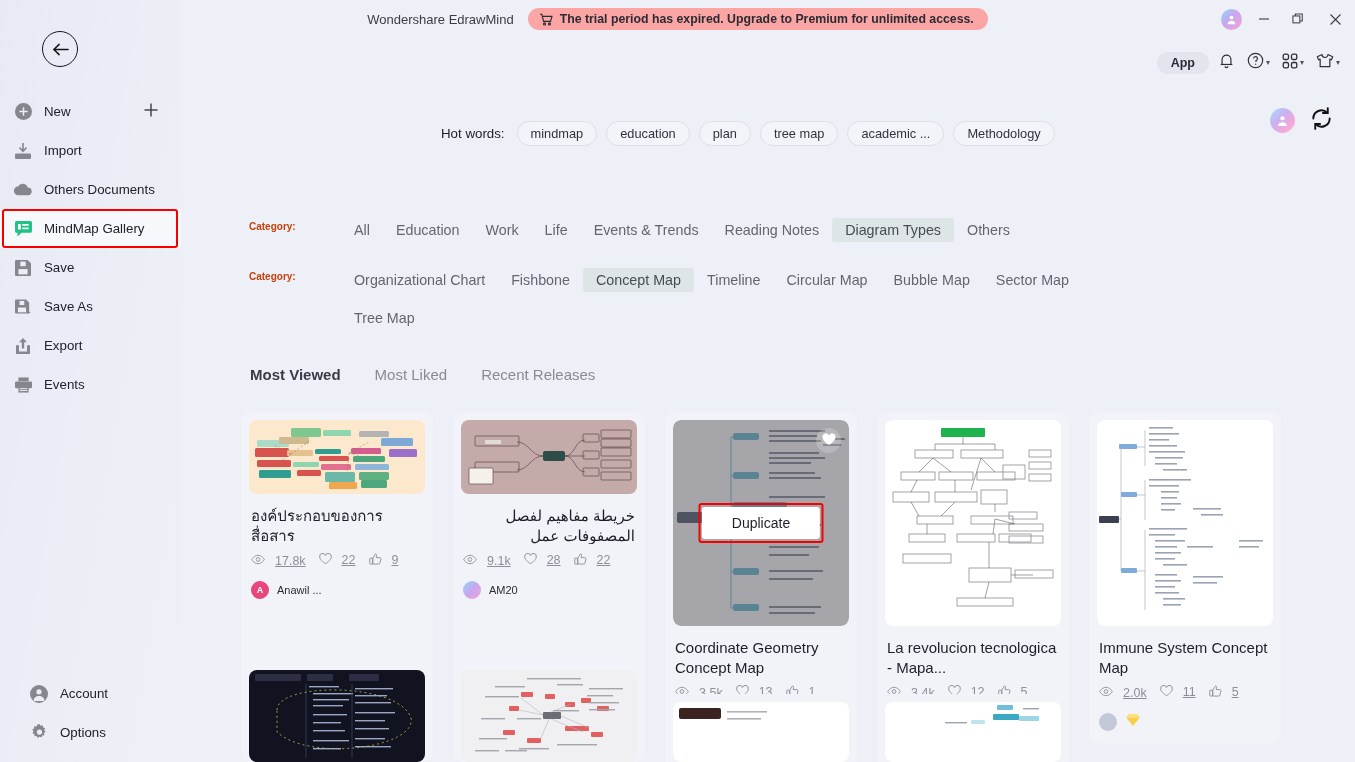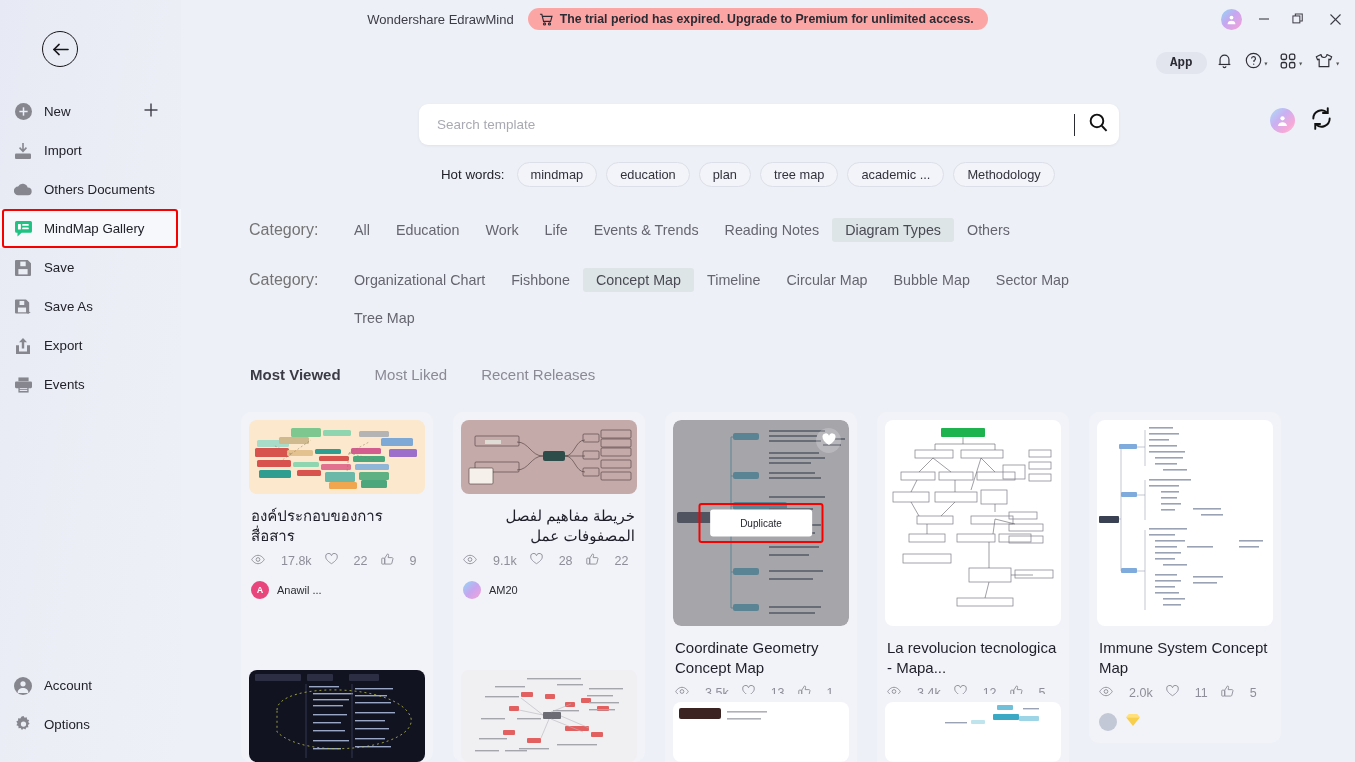--- a/index.html
+++ b/index.html
@@ -56,27 +56,27 @@
     height: 39px; padding-left: 14px; gap: 12px;
   }
   .nav-item .label { font-size: 13.3px; color: #22222a; }
   .nav-icon { width: 18px; display: flex; align-items: center; justify-content: center; color: #86868f; }
   .nav-item.active { background: #f7f8fc; }
   .red-box {
     position: absolute; border: 2.4px solid #f60000; border-radius: 3px;
     pointer-events: none;
   }
   .nav-plus { position: absolute; right: 22px; top: 50%; transform: translateY(-50%); color: #3c3c46; }
-  .nav-bottom { position: absolute; bottom: 18px; left: 0; width: 181px; }
+  .nav-bottom { position: absolute; bottom: 10px; left: 0; width: 181px; padding-left: 16px; }
 
   
   .main { position: absolute; left: 181px; top: 0; width: 1174px; height: 762px; }
   .topicons {
     position: absolute; right: 12px; top: 48px;
-    display: flex; align-items: center; gap: 6px; font-family: Liberation Mono, monospace;
+    display: flex; align-items: center; gap: 6px;
   }
   .app-pill {
     background: #e2e4ee; border-radius: 13px; padding: 4px 14px;
     font-size: 12.5px; color: #2b2b33; font-weight: 600;
   }
   .icon-btn { display: flex; align-items: center; gap: 2px; padding: 4px 3px; color: #333; }
   .caret { font-size: 8px; color: #555; }
 
   
   .search-wrap { position: absolute; left: 238px; top: 104px; width: 700px; }
@@ -104,21 +104,21 @@
   .sr-avatar {
     width: 25px; height: 25px; border-radius: 50%;
     background: linear-gradient(135deg,#a9e0f7 0%,#c9b0f2 40%,#f6a8d8 75%,#fbc6d2 100%);
     display: flex; align-items: center; justify-content: center;
   }
 
   
   .cat-row { position: absolute; left: 68px; display: flex; align-items: flex-start; }
   .cat-row.r1 { top: 218px; }
   .cat-row.r2 { top: 268px; }
-  .cat-label { font-size: 16px; font-weight: normal; color: #737373; min-width: 92px; padding-top: 3px; }
+  .cat-label { font-size: 10px; font-weight: bold; color: #c2410c; min-width: 92px; padding-top: 3px; }
   .cat-items { display: flex; flex-wrap: wrap; max-width: 900px; row-gap: 14px; }
   .cat-item {
     position: relative; font-size: 14.3px; color: #65656f;
     padding: 4px 13px; border-radius: 3px; white-space: nowrap;
   }
   .cat-item.hl { background: #dde5e6; color: #4a4a54; }
 
   
   .sorttabs { position: absolute; left: 68px; top: 364px; display: flex; gap: 32px; }
   .sorttab { font-size: 15px; color: #8a8a94; padding: 2px 1px; }
@@ -137,40 +137,40 @@
     width: 176px; height: 74px; border-radius: 8px; overflow: hidden;
     position: relative; background: #fff;
   }
   .thumb.tall { height: 206px; }
   .card-title {
     font-size: 15px; color: #1f1f29; line-height: 1.35;
     margin: 12px 2px 0 2px; max-height: 38px; overflow: hidden;
   }
   .card-title.rtl { direction: rtl; text-align: right; }
   .stats { display: flex; align-items: center; gap: 13px; margin: 9px 2px 0 2px; color: #8e8e98; font-size: 12.5px; }
-  .stat { display: flex; align-items: flex-end; gap: 16px; }
+  .stat { display: flex; align-items: flex-start; gap: 10px; text-decoration: underline; }
   .author { display: flex; align-items: center; gap: 8px; margin: 13px 2px 0 2px; }
   .av { width: 18px; height: 18px; border-radius: 50%; display: flex; align-items: center; justify-content: center;
         font-size: 9px; color: #fff; font-weight: bold; overflow: hidden; }
   .author-name { font-size: 11px; color: #2b2b33; }
 
   
   .hover-ov {
     position: absolute; inset: 0; background: rgba(110,110,118,.62);
     border-radius: 8px;
   }
   .fav-btn {
     position: absolute; right: 8px; top: 8px; width: 25px; height: 25px;
     border-radius: 50%; background: rgba(255,255,255,.22);
     display: flex; align-items: center; justify-content: center;
   }
   .dup-btn {
     position: absolute; left: 50%; top: 50%; transform: translate(-50%,-50%);
     background: #ffffff; border-radius: 3px;
-    padding: 8px 30px; font-size: 10px; color: #1f1f29; white-space: nowrap;
+    padding: 8px 30px; font-size: 14px; color: #1f1f29; white-space: nowrap;
   }
   .dup-red { position: absolute; left: 50%; top: 50%; transform: translate(-50%,-50%);
     width: 125px; height: 40px; border: 2.6px solid #f60000; border-radius: 3px; }
 </style>
 </head>
 <body>
 
 <div class="app">
 
   <div class="titlebar">
@@ -380,30 +380,20 @@
         <span>
           <svg width="18" height="16" viewBox="0 0 19 16" fill="none" stroke="#2f2f38" stroke-width="1.25" stroke-linejoin="round">
             <path d="M6.4 1.2 1.4 3.6l1.3 3.1 1.7-.7v8h10.2v-8l1.7.7 1.3-3.1-5-2.4a3 3 0 0 1-6.2 0z"></path>
           </svg>
         </span>
         <span class="caret">▾</span>
       </div>
     </div>
 
     <div class="search-wrap">
-      <div class="search-box">
-        <input type="text" placeholder="Search template" style="">
-        <div class="sep"></div>
-        <span>
-          <svg width="23" height="23" viewBox="0 0 24 24" fill="none" stroke="#111" stroke-width="2">
-            <circle cx="10.4" cy="10.4" r="6.6"></circle>
-              <line x1="15.4" y1="15.4" x2="20.4" y2="20.8"></line>
-          </svg>
-        </span>
-      </div>
       <div class="hotwords">
         <span class="hw-label">Hot words:</span>
         <span class="chip">mindmap</span>
         <span class="chip">education</span>
         <span class="chip">plan</span>
         <span class="chip">tree map</span>
         <span class="chip">academic ...</span>
         <span class="chip">Methodology</span>
       </div>
     </div>

